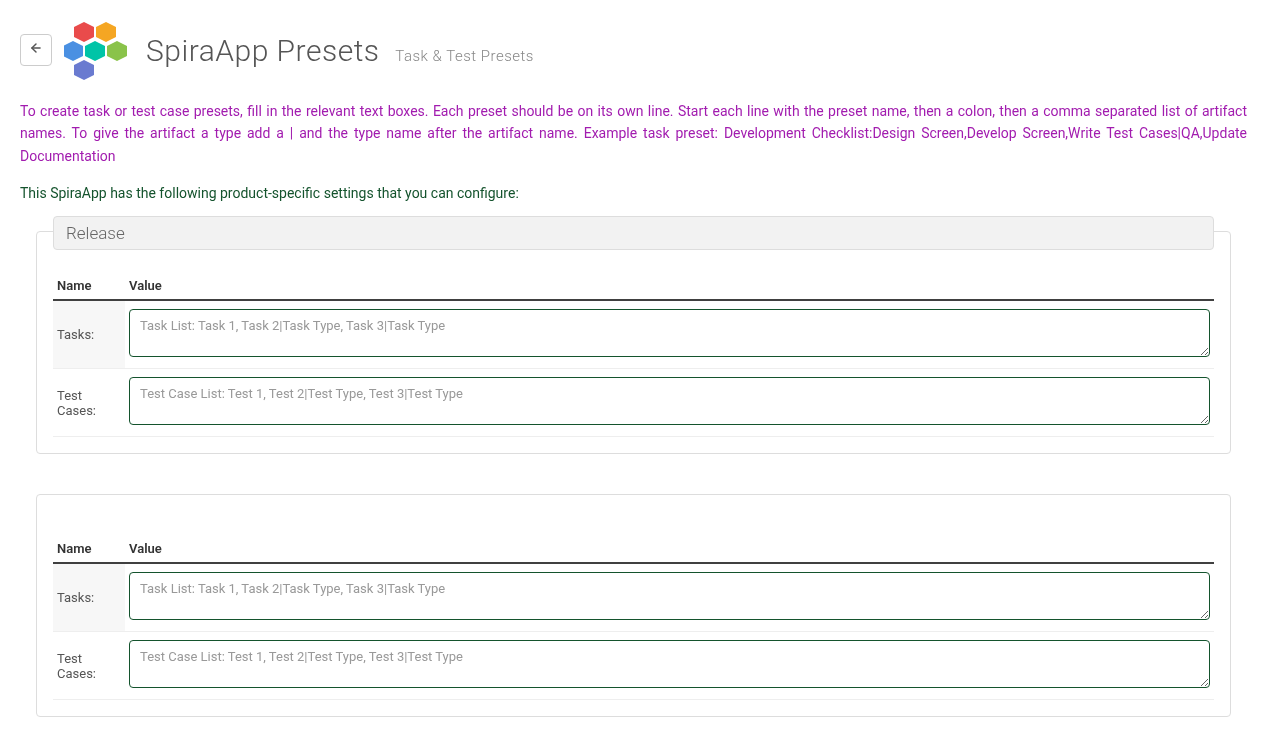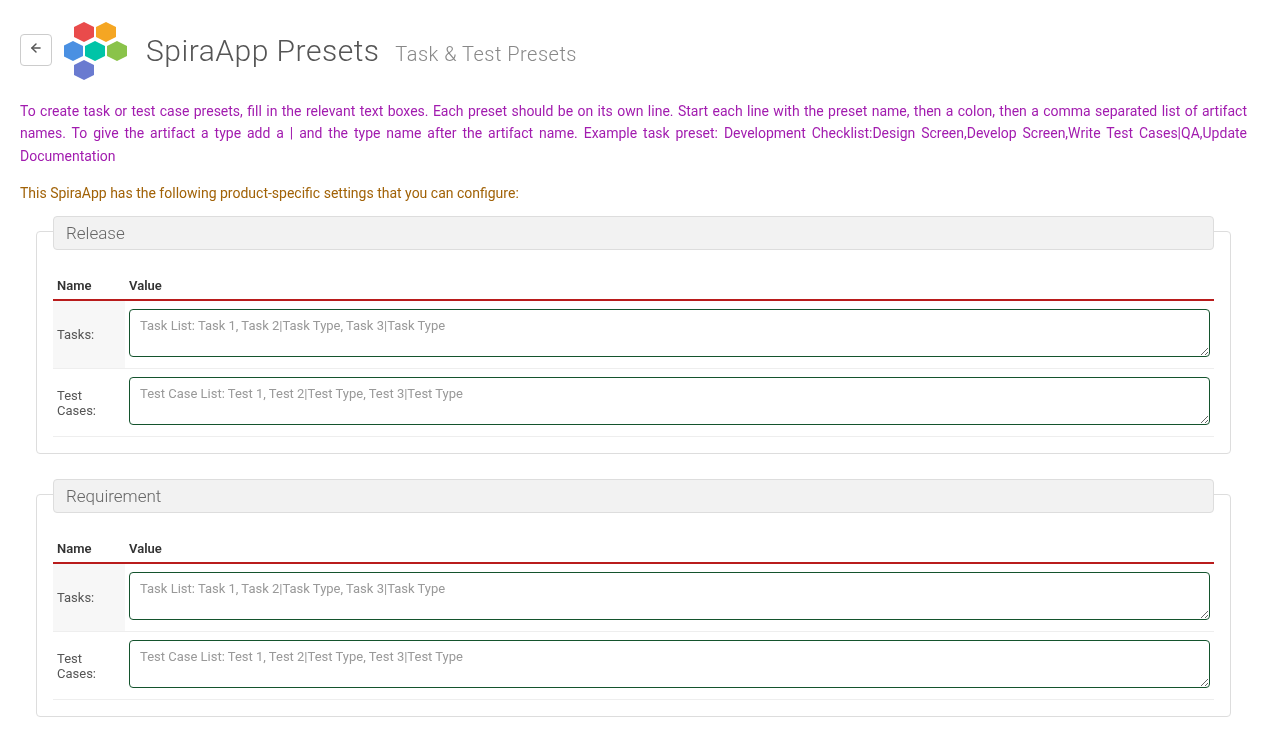--- a/index.html
+++ b/index.html
@@ -40,33 +40,33 @@
       align-items: center;
       justify-content: center;
     }
     .page-title {
       font-size: 30px;
       font-weight: 300;
       color: #555;
       letter-spacing: 0.5px;
     }
     .page-subtitle {
-      font-size: 20px;
+      font-size: 15px;
       font-weight: 300;
       color: #888;
       margin-left: 8px;
     }
     .description {
       color: #a21caf;
       line-height: 1.6;
       margin-bottom: 16px;
       text-align: justify;
     }
     .subdescription {
-      color: #a16207;
+      color: #14532d;
       margin-bottom: 30px;
       margin-top: 18px;
     }
     .fieldset-container {
       position: relative;
       border: 1px solid #ddd;
       border-radius: 4px;
       padding: 30px 16px 16px 16px;
       margin: 0 16px 40px 16px;
     }
@@ -83,21 +83,21 @@
       font-weight: 300;
       color: #666;
       width: calc(100% - 32px);
     }
     .settings-table {
       width: 100%;
       border-collapse: collapse;
       margin-top: 10px;
     }
     .settings-table thead tr {
-      border-bottom: 2px solid #b91c1c;
+      border-bottom: 2px solid #404040;
     }
     .settings-table th {
       text-align: left;
       padding: 6px 4px;
       font-weight: 600;
       color: #333;
       font-size: 13px;
     }
     .settings-table th.name-col {
       width: 72px;
@@ -180,21 +180,20 @@
         <td>Test Cases:</td>
         <td>
           <textarea class="value-input" placeholder="Test Case List: Test 1, Test 2|Test Type, Test 3|Test Type" style=""></textarea>
         </td>
       </tr>
     </tbody>
   </table>
 </div>
 
 <div class="fieldset-container">
-  <div class="fieldset-legend">Requirement</div>
   <table class="settings-table">
     <thead>
       <tr>
         <th class="name-col">Name</th>
         <th>Value</th>
       </tr>
     </thead>
     <tbody>
       <tr>
         <td class="name-cell">Tasks:</td>

